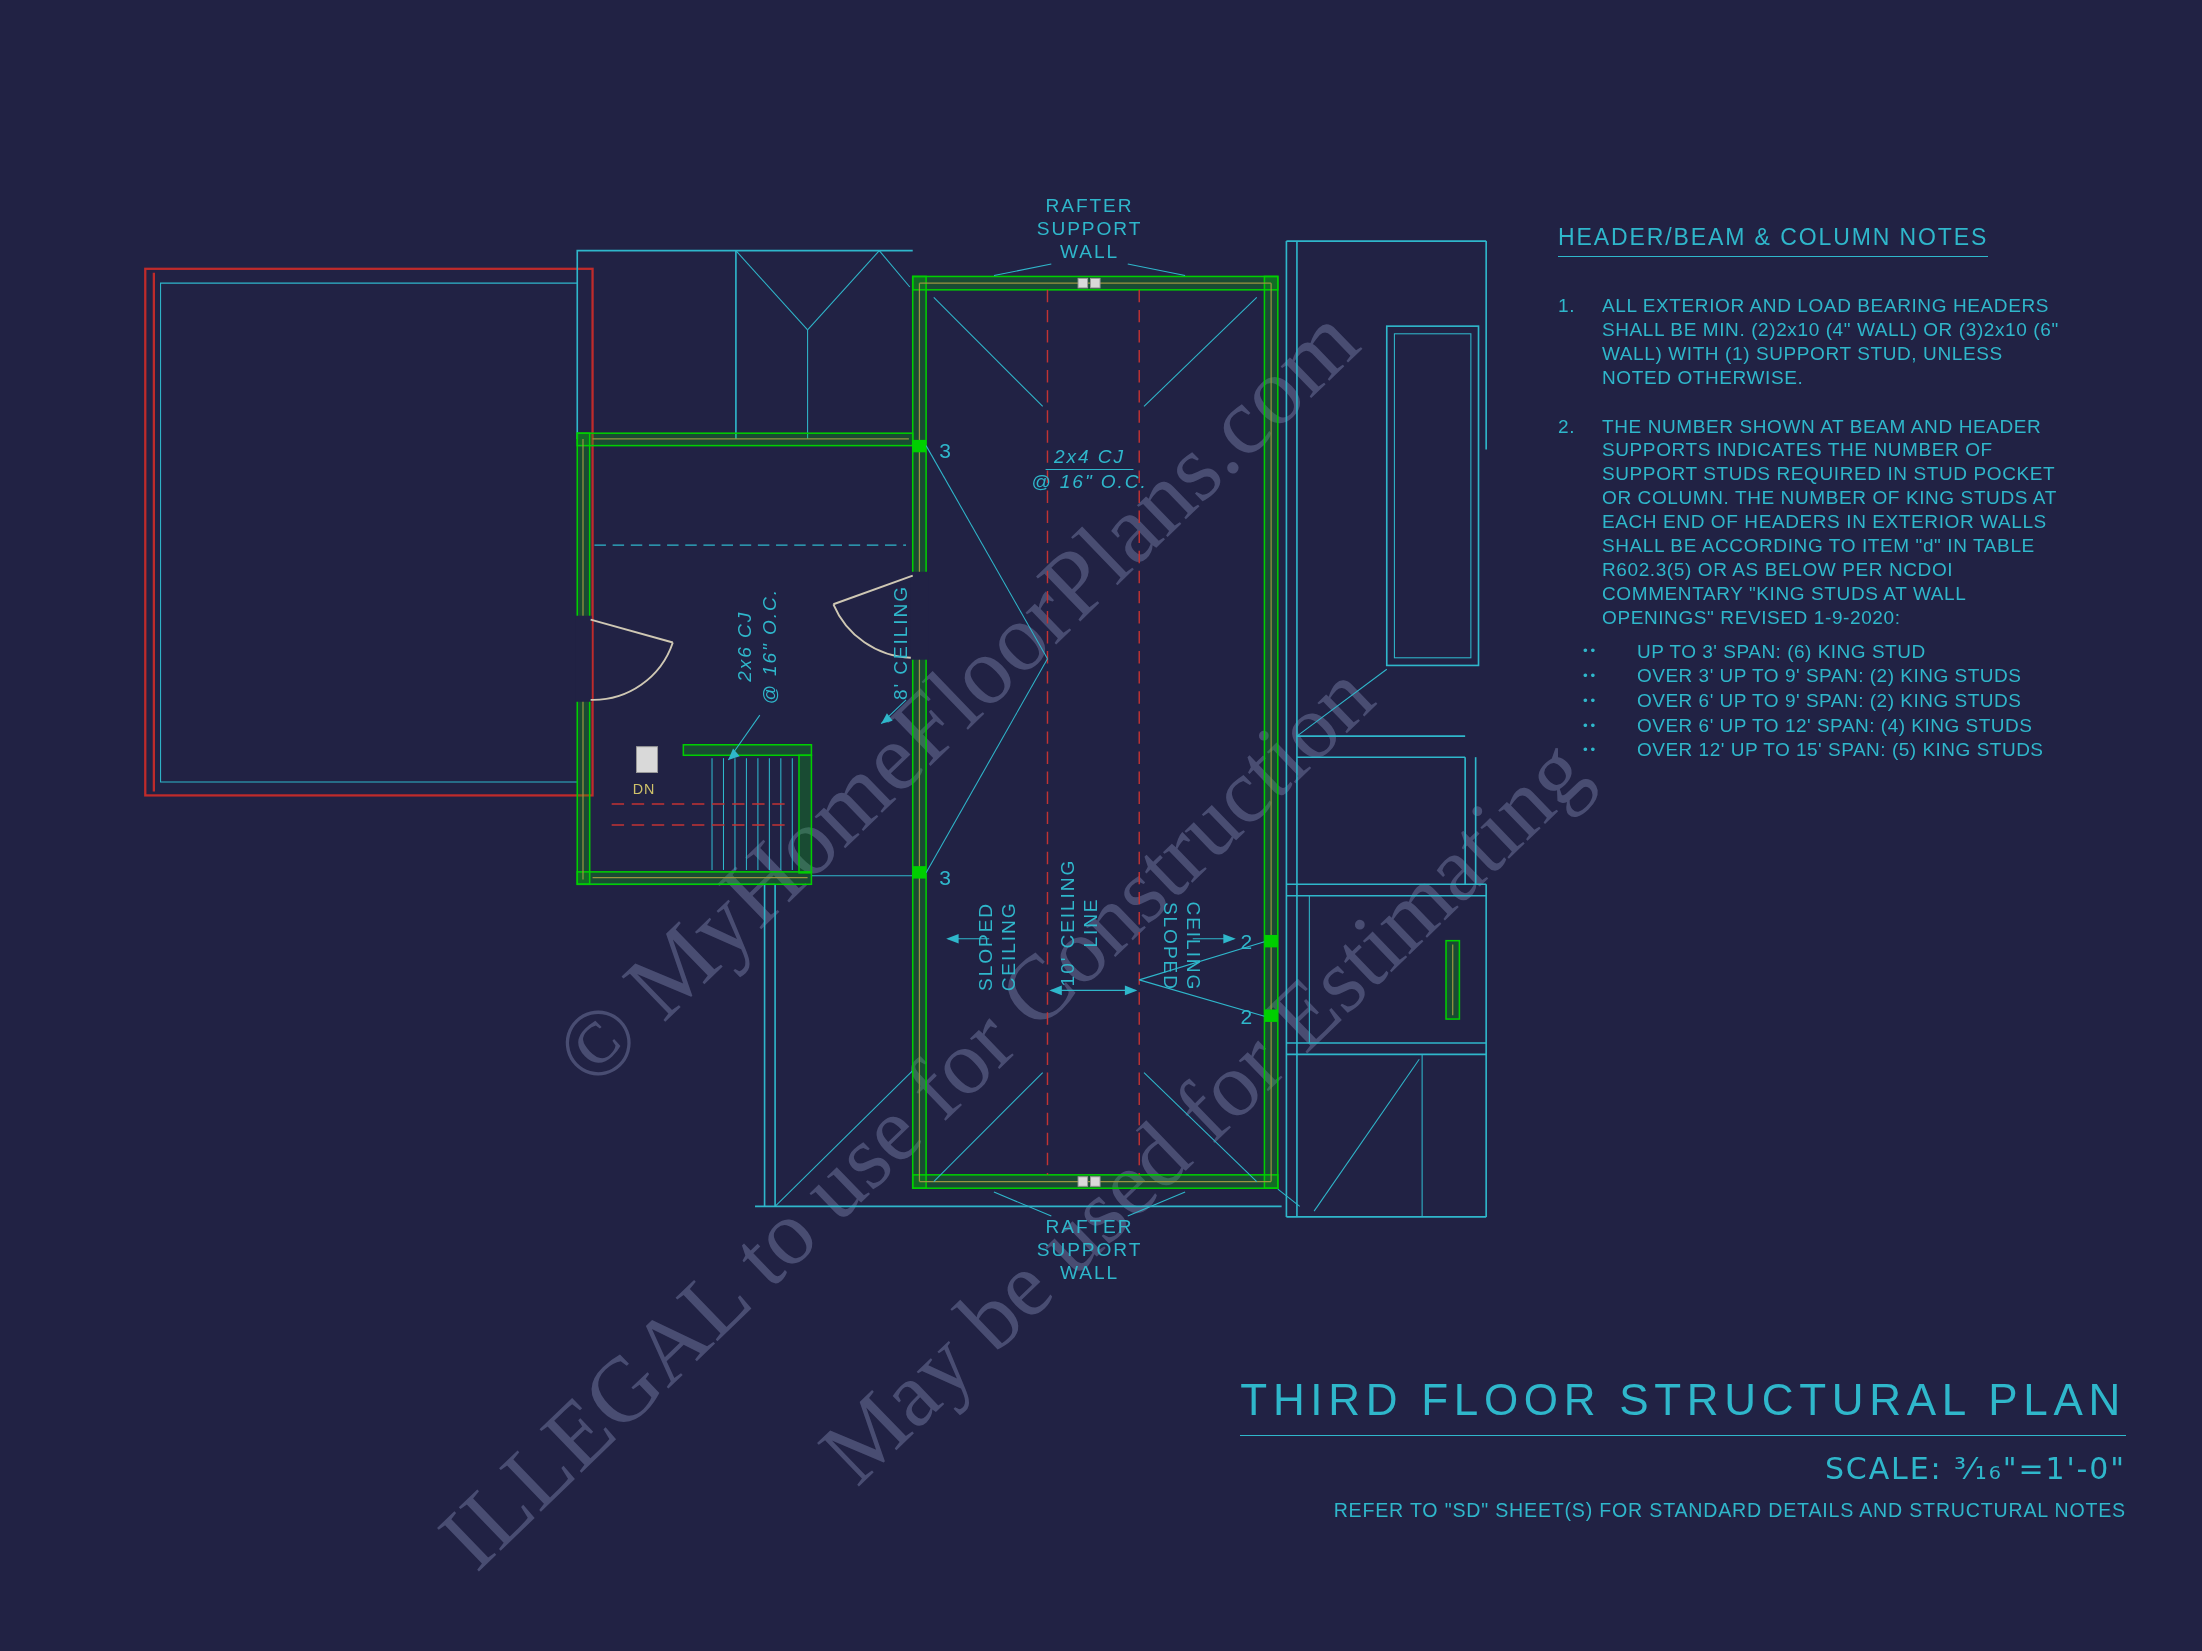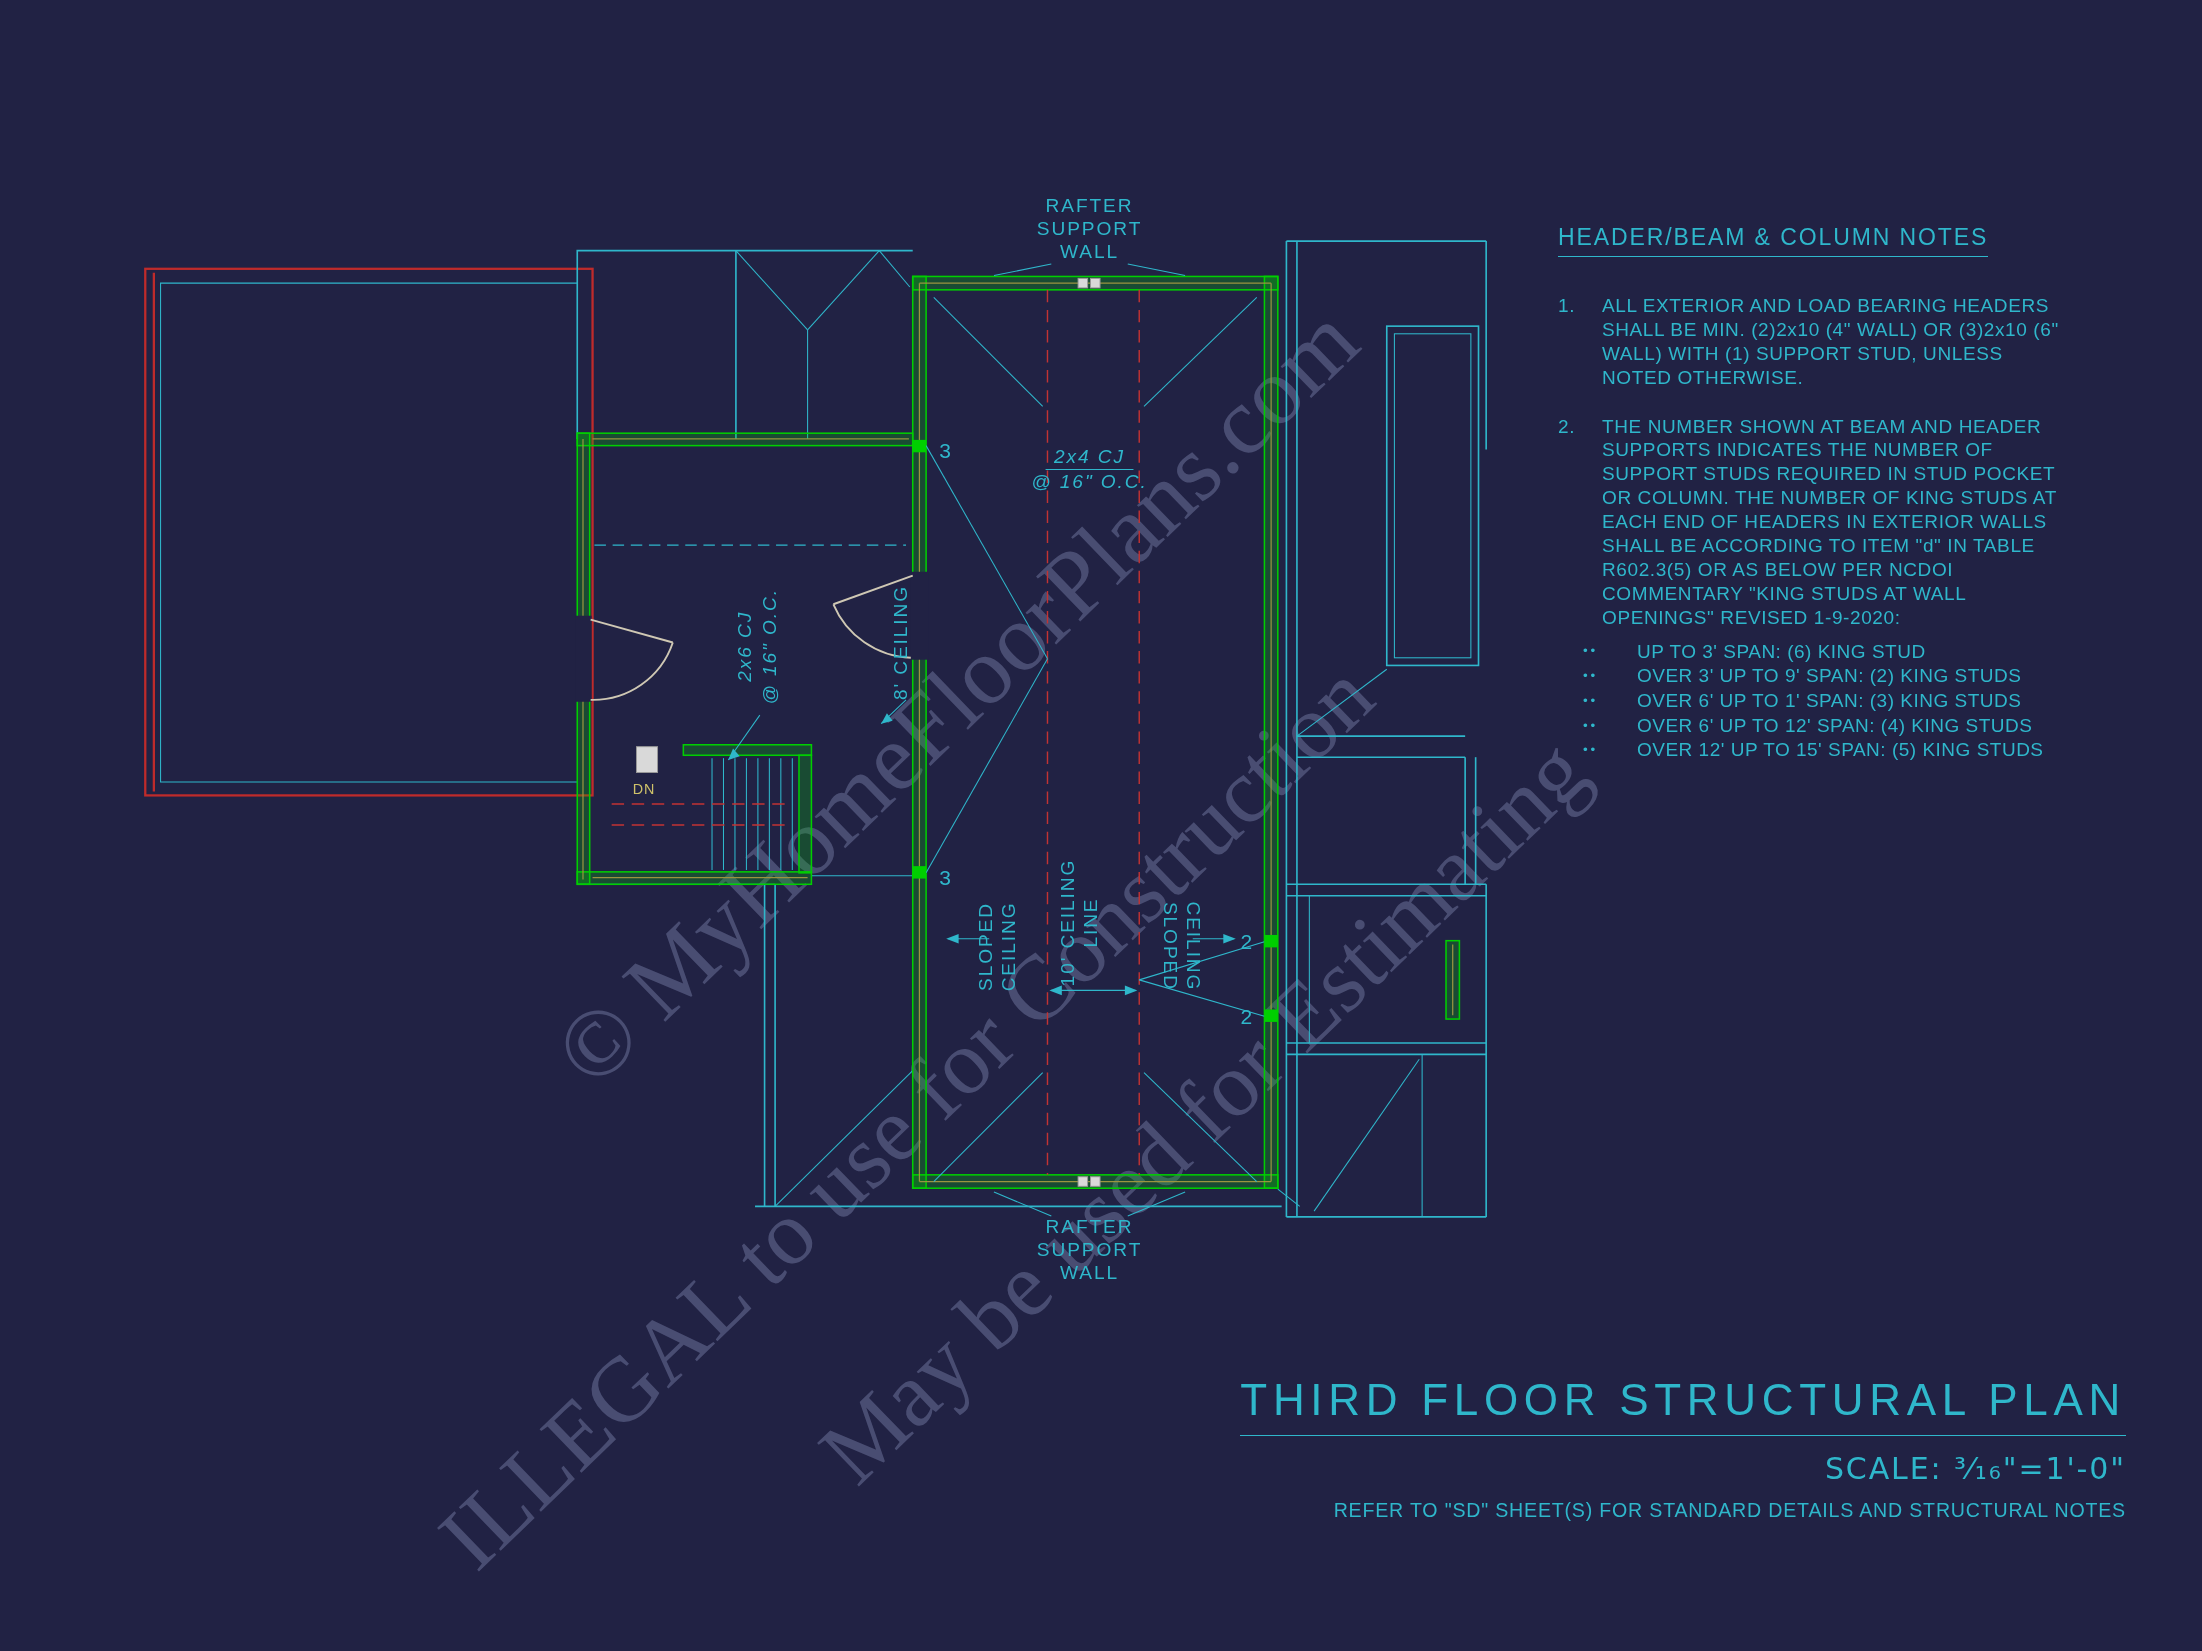--- a/index.html
+++ b/index.html
@@ -242,21 +242,21 @@
       <div class="bullet-row">
         <span class="bmark">••</span>
         <span>UP TO 3' SPAN: (6) KING STUD</span>
       </div>
       <div class="bullet-row">
         <span class="bmark">••</span>
         <span>OVER 3' UP TO 9' SPAN: (2) KING STUDS</span>
       </div>
       <div class="bullet-row">
         <span class="bmark">••</span>
-        <span>OVER 6' UP TO 1' SPAN: (3) KING STUDS</span>
+        <span>OVER 6' UP TO 9' SPAN: (2) KING STUDS</span>
       </div>
       <div class="bullet-row">
         <span class="bmark">••</span>
         <span style="">OVER 6' UP TO 12' SPAN: (4) KING STUDS</span>
       </div>
       <div class="bullet-row">
         <span class="bmark">••</span>
         <span>OVER 12' UP TO 15' SPAN: (5) KING STUDS</span>
       </div>
     </div>

